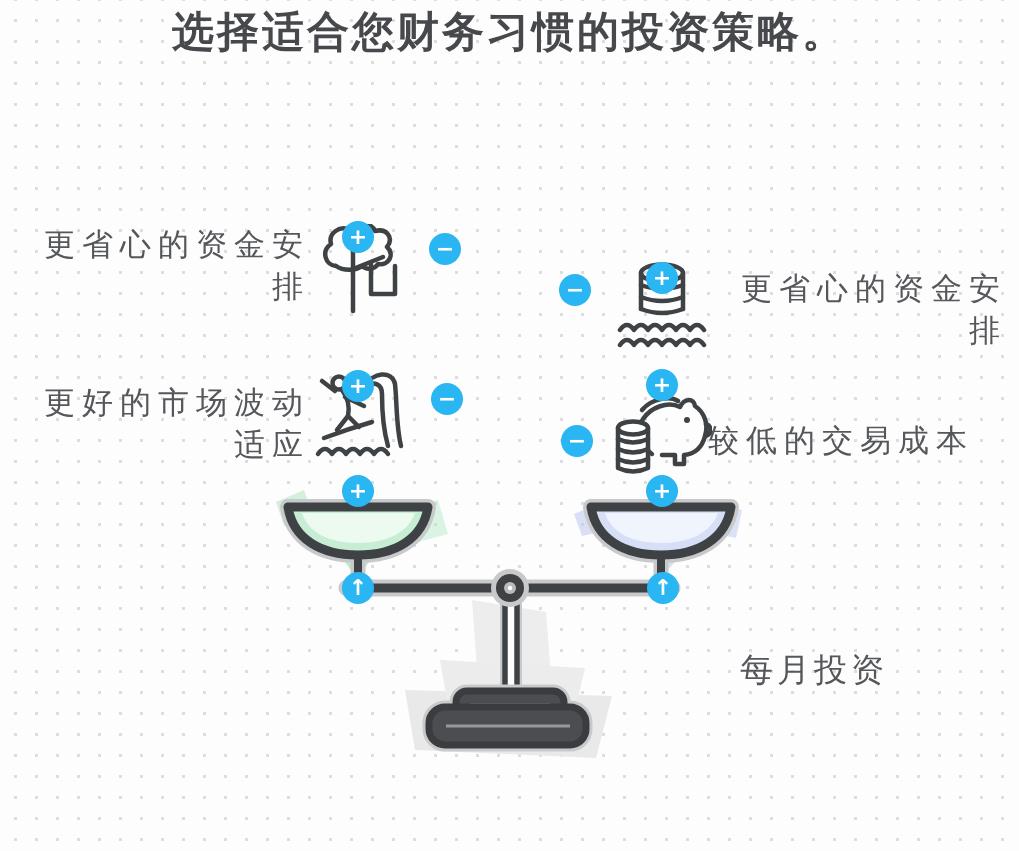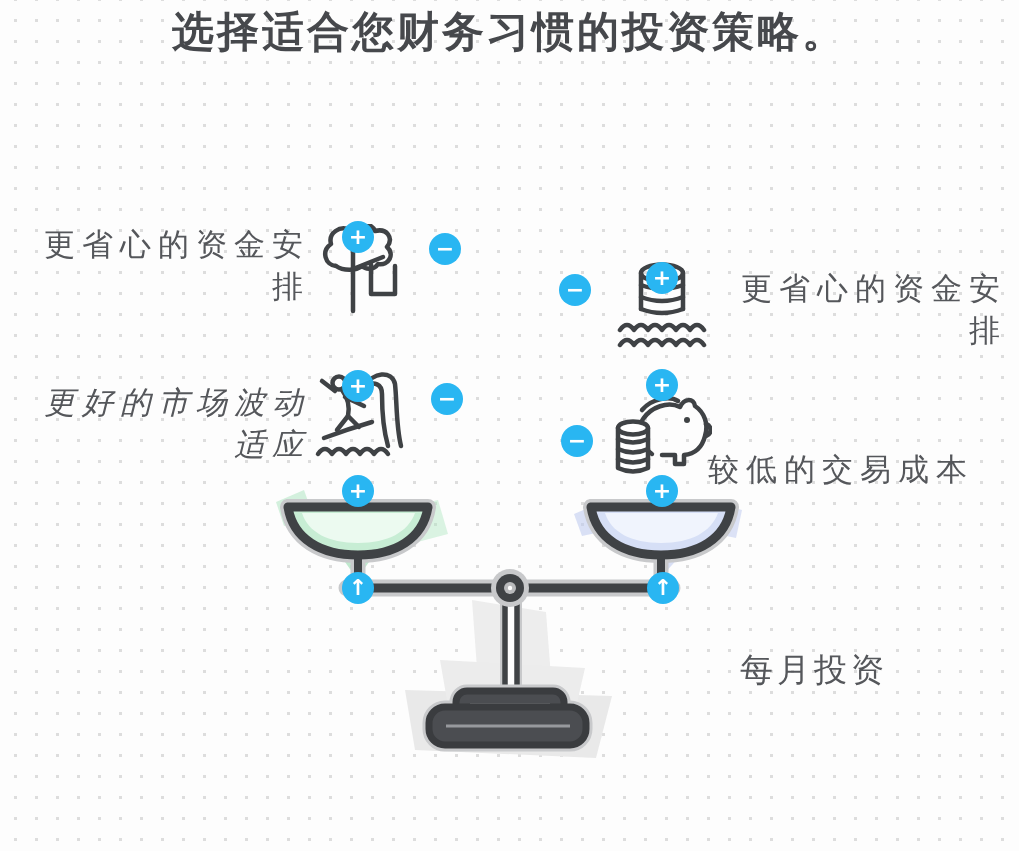--- a/index.html
+++ b/index.html
@@ -34,23 +34,23 @@
   .halo{stroke:#c8c9cb;fill:none;stroke-linecap:round;stroke-linejoin:round;}
 </style>
 </head>
 <body>
 
 <div class="stage">
 
   <div class="title">选择适合您财务习惯的投资策略。</div>
 
   <div class="feature-label fl-left" style="top:224px;">更省心的资金安排</div>
-  <div class="feature-label fl-left" style="top:382px;font-style:italic;">更好的市场波动适应</div>
+  <div class="feature-label fl-left" style="top:382px;">更好的市场波动适应</div>
   <div class="feature-label fl-right" style="left:731px;top:268px;width:276px;">更省心的资金安排</div>
-  <div class="feature-label fl-right" style="left:684px;top:420px;width:290px;margin-top:29px;">较低的交易成本</div>
+  <div class="feature-label fl-right" style="left:684px;top:420px;width:290px;">较低的交易成本</div>
 
   <div class="pan-label" style="left:740px;top:648px;">每月投资</div>
 
   <svg class="scale-layer" width="1019" height="851" viewBox="0 0 1019 851">
 
     <g>
       <polygon points="472,600 546,612 552,690 478,682" fill="#ededed"></polygon>
       <polygon points="405,690 612,696 596,758 415,750" fill="#e9e9e9"></polygon>
       <polygon points="440,660 585,668 575,712 448,706" fill="#ececec"></polygon>
     </g>

